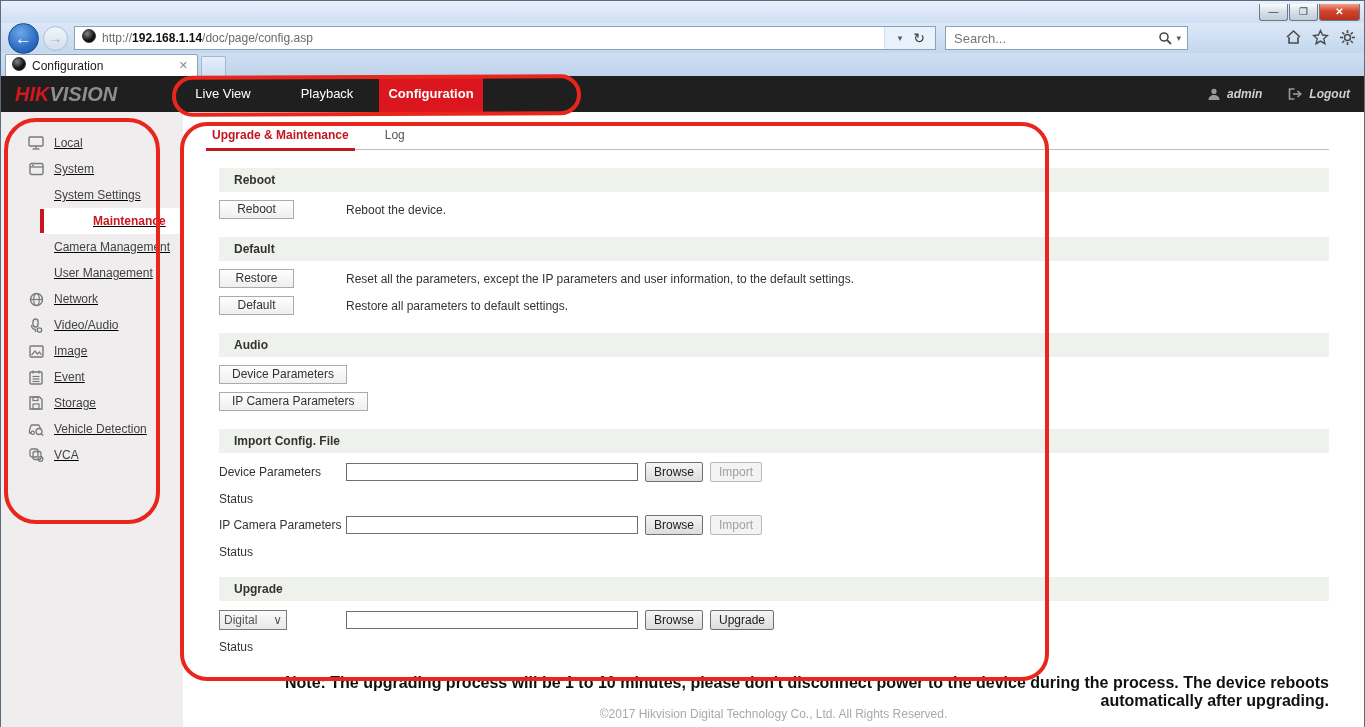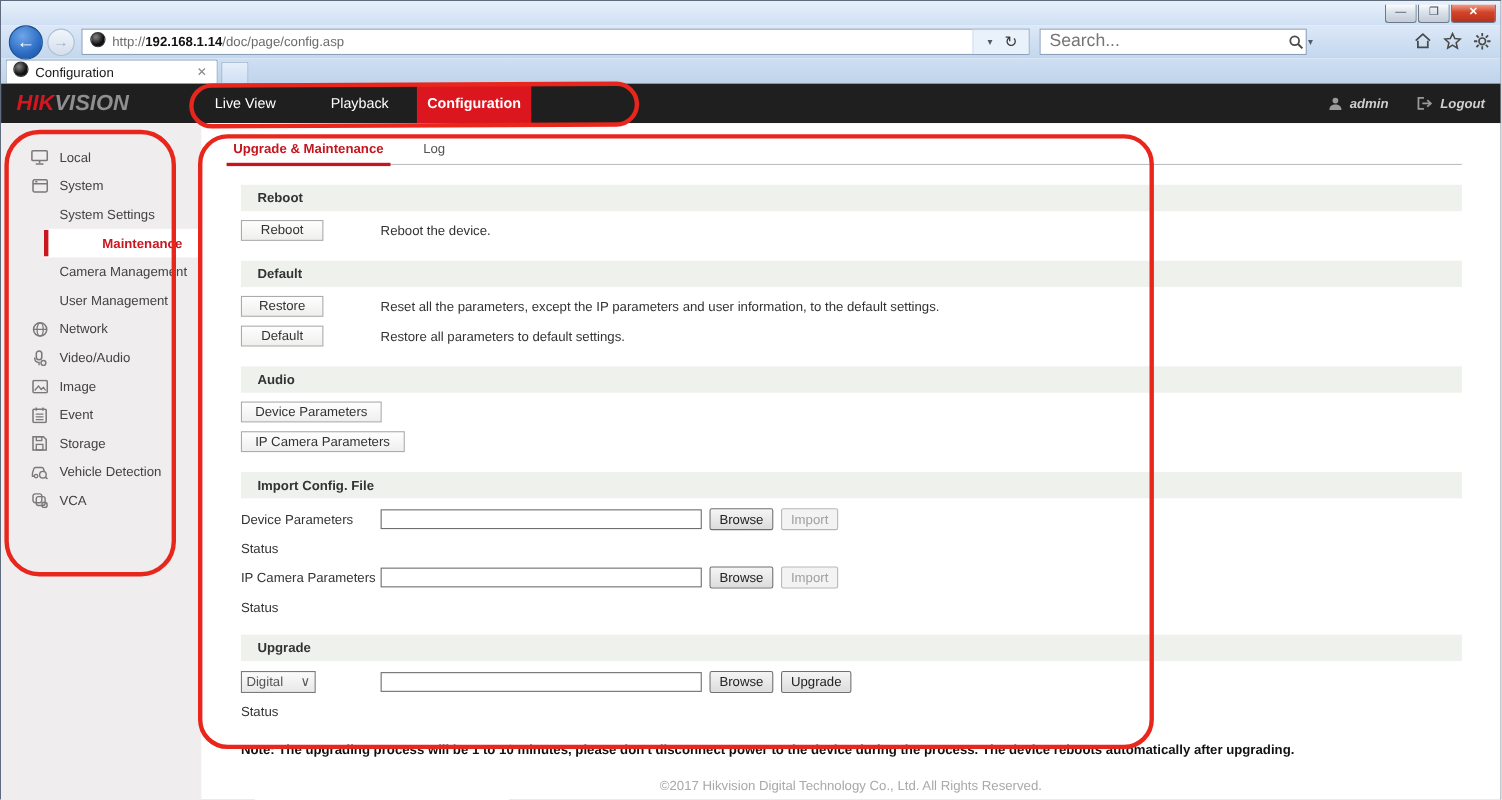--- a/index.html
+++ b/index.html
@@ -27,21 +27,21 @@
   .favicon-dot { display:inline-block; width:14px; height:14px; border-radius:50%;
     background:radial-gradient(circle at 35% 30%, #777 8%, #111 60%); border:1px solid #333; }
   .url-text { font-size:12px; color:#6b6b6b; white-space:nowrap; flex:1 1 auto; }
   .url-text b { color:#111; font-weight:bold; }
   .addr-controls { flex:0 0 auto; display:flex; align-items:center; height:100%; background:#e9f1fb;
     border-left:1px solid #d4e0ee; padding:0 6px; }
   .addr-caret { color:#4d5a68; font-size:9px; padding:0 7px; }
   .addr-refresh { color:#3b3b3b; font-size:14px; padding:0 4px; }
   .searchbox { position:absolute; left:944px; top:3px; width:243px; height:24px; background:#fff;
     border:1px solid #8ba1ba; display:flex; align-items:center; }
-  .searchbox input { flex:1; border:none; outline:none; font-size:16px; color:#404040; padding:0 8px;
+  .searchbox input { flex:1; border:none; outline:none; font-size:13px; color:#404040; padding:0 8px;
     font-family:"Liberation Sans", sans-serif; background:transparent; }
   .search-mag { padding:0 4px 0 2px; display:flex; align-items:center; }
   .search-caret { color:#4d5a68; font-size:9px; padding-right:6px; }
   .chrome-icons { position:absolute; right:8px; top:6px; display:flex; gap:10px; align-items:center; }
 
   .tabrow { position:absolute; left:0; top:52px; width:100%; height:23px; background:linear-gradient(#cfdff3,#bfd3ea); }
   .tab { position:absolute; left:4px; top:1px; width:193px; height:22px; background:#fff;
     border:1px solid #8ba1ba; border-bottom:none; border-radius:2px 2px 0 0; display:flex; align-items:center; padding:0 6px; }
   .tab-title { font-size:12px; color:#1a1a1a; flex:1; padding-left:6px; }
   .tab-close { color:#8b8b8b; font-size:11px; padding:0 3px; }
@@ -54,21 +54,21 @@
   .logo .hik { color:#d6161f; }
   .logo .vision { color:#8f8f8f; }
   .site-nav { position:absolute; left:170px; top:0; height:36px; display:flex; }
   .site-nav-item { width:104px; height:36px; line-height:36px; text-align:center; color:#fff; font-size:13px; cursor:pointer; }
   .site-nav-item.active { background:#dc161f; font-weight:bold; }
   .user-area { position:absolute; right:14px; top:0; height:36px; display:flex; align-items:center; gap:26px;font-style:italic; }
   .user-chip { display:flex; align-items:center; gap:6px; color:#cfcfcf; font-size:12px; font-weight:bold; }
 
   
   .page { position:absolute; left:0; top:111px; width:100%; height:616px; display:flex; background:#fff; }
-  .sidebar { width:182px; background:#f0edee; flex:0 0 auto; padding-top:18px; }
+  .sidebar { width:182px; background:#f0edee; flex:0 0 auto; padding-top:18px;text-decoration:underline; }
   .side-item { position:relative; height:26px; display:flex; align-items:center; font-size:12px; color:#424242; cursor:pointer; }
   .side-item .sicon { width:16px; margin-left:27px; margin-right:10px; display:flex; justify-content:center; }
   .side-item.sub { padding-left:53px; }
   .side-item.active { background:#fff; color:#c9161f; font-weight:bold;margin-left:39px; }
   .side-item.active::before { content:""; position:absolute; left:0; top:1px; bottom:1px; width:4px; background:#c9161f; }
 
   .main { flex:1; position:relative; padding:11px 35px 0 23px; }
   .content-tabs { display:flex; gap:24px; border-bottom:1px solid #bfbfbf; padding-left:0; }
   .ctab { font-size:12px; padding:5px 6px 6px 6px; color:#555; cursor:pointer; position:relative; }
   .ctab.active { color:#c4161f; font-weight:bold; border-bottom:3px solid #c4161f; margin-bottom:-2px; }
@@ -83,21 +83,21 @@
   .form-label { width:127px; font-size:12px; color:#333; flex:0 0 auto; }
   .text-input { width:292px; height:18px; border:1px solid #6e6e6e; background:#fff; font-size:12px; padding:0 3px;
     font-family:"Liberation Sans", sans-serif; }
   .native-btn { height:20px; line-height:18px; font-size:12px; color:#222; text-align:right;
     background:linear-gradient(#f5f5f5,#dcdcdc); border:1px solid #707070; border-radius:2px; margin-left:7px; padding:0 8px; cursor:pointer; }
   .native-btn.disabled { color:#a0a0a0; border-color:#b8b8b8; background:#f3f3f3; cursor:default; }
   .status-label { font-size:12px; color:#333; margin-top:10px; }
   .fake-select { width:68px; height:20px; border:1px solid #7a7a7a; background:linear-gradient(#fbfbfb,#e8e8e8);
     font-size:12px; color:#555; display:flex; align-items:center; justify-content:space-between; padding:0 4px; cursor:pointer; flex:0 0 auto; }
   .sel-gap { width:59px; flex:0 0 auto; }
-  .note { font-size:12px; font-weight:bold; color:#111; margin-top:20px; }
+  .note { font-size:16px; font-weight:bold; color:#111; margin-top:20px;text-align:right; }
   .site-footer { position:absolute; left:0; right:0; top:595px; text-align:center; font-size:12px; color:#a9a9a9; }
 
   
   .annot { position:absolute; border:4px solid #e8261c; background:transparent; pointer-events:none; z-index:9; }
   .annot-nav { left:171px; top:74px; width:409px; height:41px; border-radius:21px; transform:rotate(-0.25deg); }
   .annot-side { left:3px; top:117px; width:156px; height:406px; border-radius:32px; }
   .annot-main { left:179px; top:121px; width:869px; height:559px; border-radius:27px; }
 
   svg { display:block; }
 </style>

